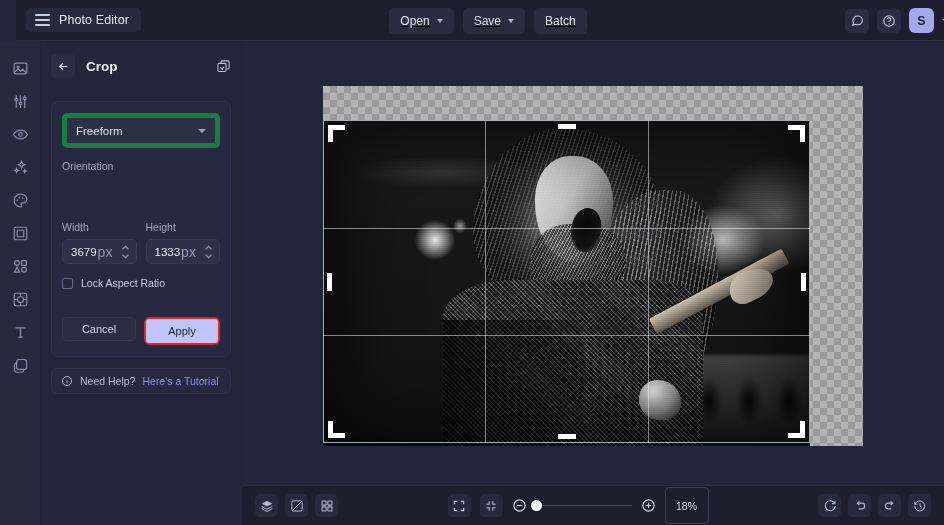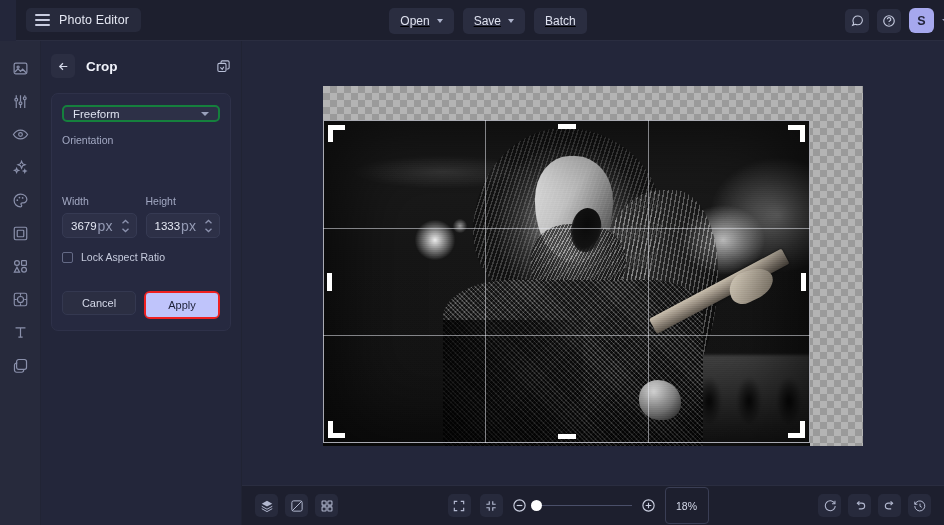--- a/index.html
+++ b/index.html
@@ -75,36 +75,36 @@
   }
   .rail-item svg { display: block; }
 
   
   .panel {
     position: absolute; left: 41px; top: 41px; width: 201px; height: 484px;
     background: #23263a; padding: 10px;
     border-right: 1px solid #202333;
   }
   .panel-head {
-    display: flex; align-items: center; height: 30px; margin-bottom: 12px;
+    display: flex; align-items: center; height: 30px; margin-bottom: 20px;
   }
   .back-btn {
     width: 24px; height: 24px; border-radius: 5px; background: #2b2e42;
     display: flex; align-items: center; justify-content: center; color: #d6daea;
     font-size: 13px; line-height: 1;
   }
   .panel-title { color: #f0f2fa; font-size: 13.5px; font-weight: bold; margin-left: 11px; flex: 1; }
   .panel-head-icon { color: #b9c0d8; display: flex; }
 
   .card {
     background: #262940; border: 1px solid #2e3149; border-radius: 7px;
     padding: 11px 10px 11px;
   }
   .select {
-    width: 100%; height: 17px; background: #2d3047; border: 2px solid #15803d;
+    width: 100%; height: 35px; background: #2d3047; border: 5px solid #15803d;
     border-radius: 5px; display: flex; align-items: center;
     padding: 0 9px; color: #dde1ef; font-size: 11.5px;
   }
   .select .caret2 { margin-left: auto; width: 0; height: 0; border-left: 4px solid transparent; border-right: 4px solid transparent; border-top: 4.5px solid #9aa1bc; }
 
   .flabel { color: #a2a8c2; font-size: 10.5px; margin: 12px 0 6px; }
   .seg { display: flex; gap: 0; }
   .seg-btn {
     flex: 1; height: 23px; display: flex; align-items: center; justify-content: center;
     font-size: 10.5px; color: #c8cde0; background: #21243a;
@@ -495,20 +495,31 @@
       </div>
 
       <div class="actions">
         <div class="btn-cancel">Cancel</div>
         <div class="btn-apply-wrap">
           <div class="btn-apply">Apply</div>
         </div>
       </div>
     </div>
 
+    <div class="help">
+      <span style="color:#b9bed3;display:flex">
+        <svg width="12" height="12" viewBox="0 0 24 24" fill="none" stroke="currentColor" stroke-width="1.9">
+          <circle cx="12" cy="12" r="9"></circle>
+            <path d="M12 10.8v5.6"></path>
+            <circle cx="12" cy="7.8" r=".9" fill="currentColor" stroke="none"></circle>
+        </svg>
+      </span>
+      <span class="help-txt">Need Help?</span>
+      <span class="help-link">Here's a Tutorial</span>
+    </div>
   </div>
 
   <div class="canvas">
     <div class="stage">
 
       <div class="photo">
         <div class="ph-bg"></div>
         <div class="ph-letters"></div>
         <div class="ph-hair"></div>
         <div class="ph-hair2"></div>

